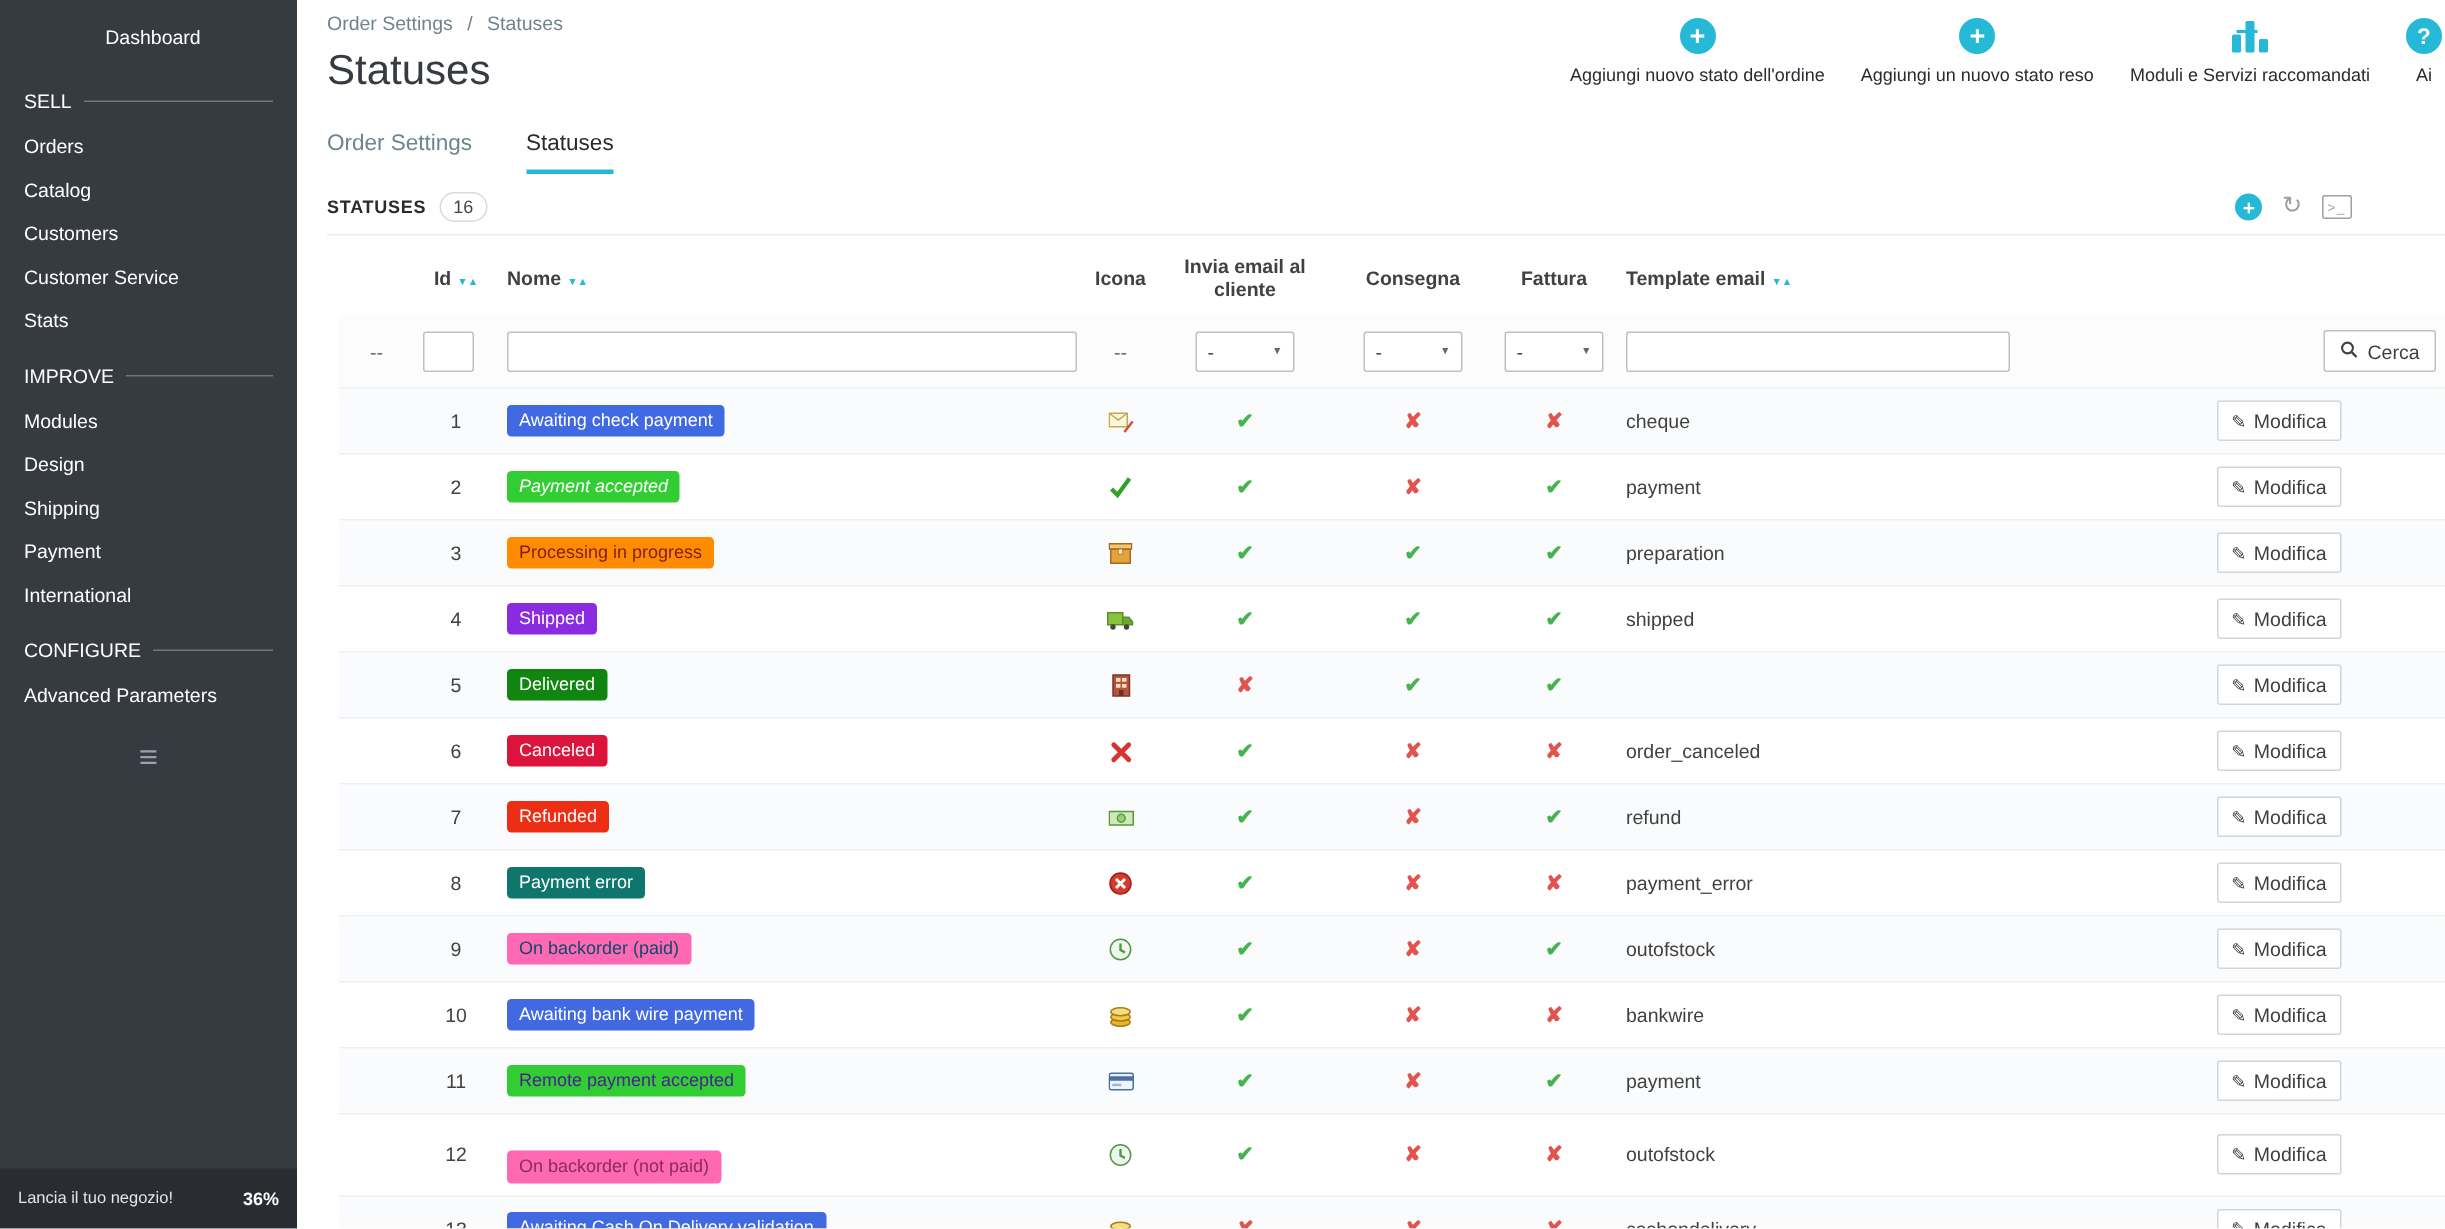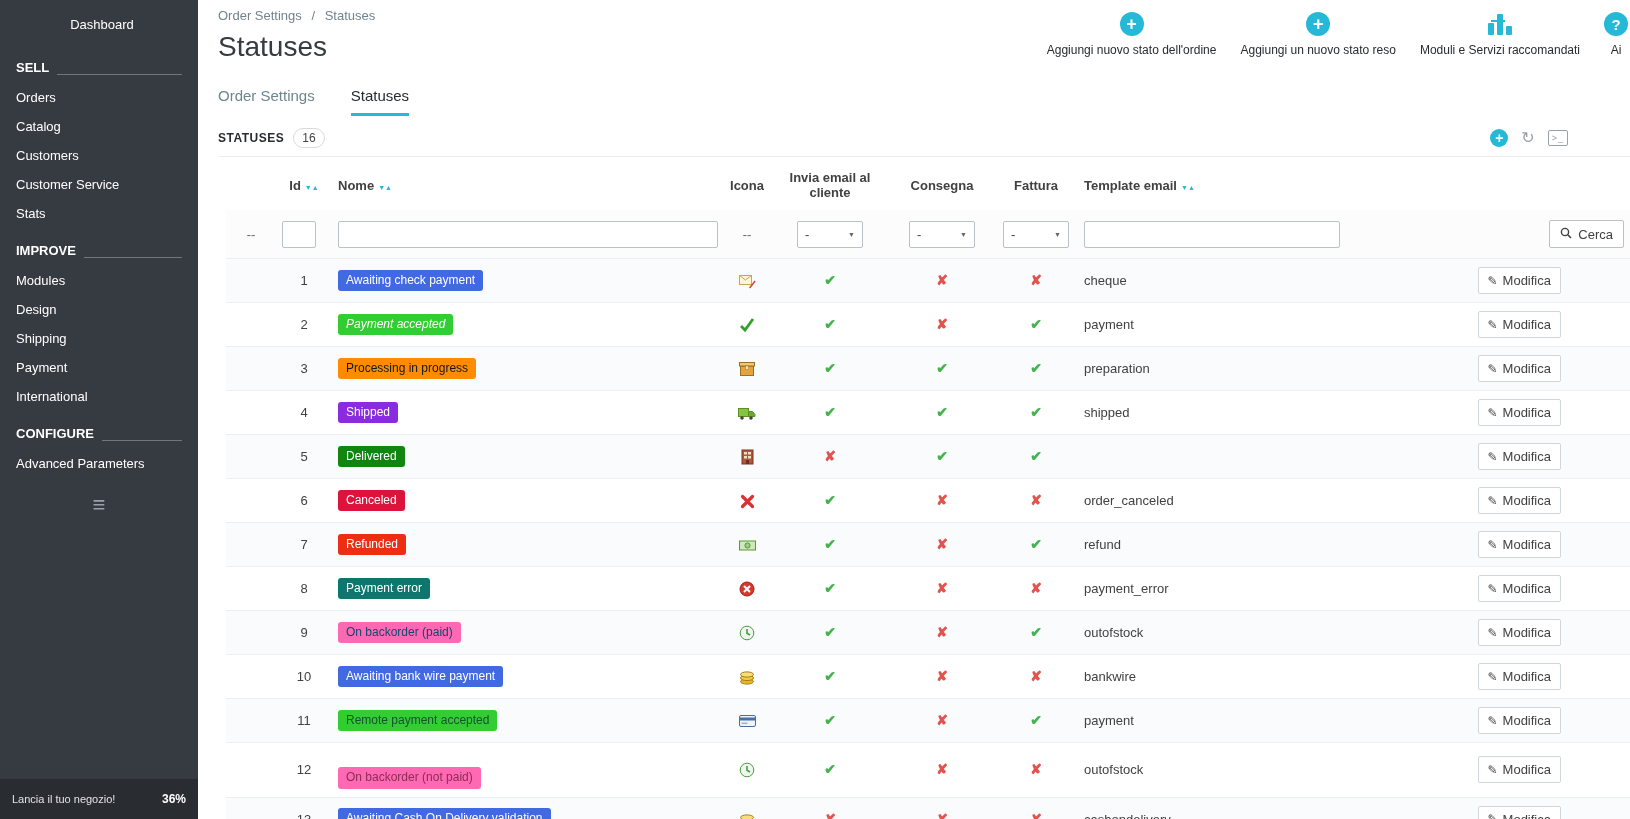--- a/index.html
+++ b/index.html
@@ -4,21 +4,21 @@
 <style>
   * { box-sizing: border-box; margin: 0; padding: 0; }
   html, body { width: 1630px; height: 819px; overflow: hidden; }
   body { font-family: "Liberation Sans", sans-serif; background: #fff; }
   .app { display: flex; width: 100%; height: 100%; }
 
   
   .sidebar { width: 198px; min-width: 198px; background: #363a41; position: relative; font-size: 13px; color: #e8eaed; }
   .side-item { padding: 7px 10px 7px 16px; cursor: pointer; color: #fff; white-space: nowrap; }
   .side-top { padding: 17px 10px 13px 16px; text-align: center; }
-  .side-heading { display: flex; align-items: flex-end; gap: 8px; padding: 15px 10px 8px 16px; font-weight: bold; color: #fff; }
+  .side-heading { display: flex; align-items: center; gap: 8px; padding: 15px 10px 8px 16px; font-weight: normal; color: #fff; }
   .side-heading::after { content: ""; flex: 1; height: 1px; background: #72757a; margin-right: 6px; }
   .side-item.active { background: #23262b; }
   .side-burger { text-align: center; color: #9aa0a8; font-size: 22px; padding: 16px 0; cursor: pointer; line-height: 1; }
   .side-footer { position: absolute; bottom: 0; left: 0; right: 0; background: #292c31; display: flex; justify-content: space-between; align-items: center; padding: 13px 12px; font-size: 11px; color: #e2e4e7; cursor: pointer; }
   .sf-pct { font-weight: bold; font-size: 12px; color: #fff; }
 
   
   .main { flex: 1; position: relative; overflow: hidden; background: #fff; }
   .breadcrumb { margin: 8px 0 0 20px; font-size: 13px; color: #72838c; }
   .crumb { cursor: pointer; }
@@ -243,21 +243,21 @@
             <td class="center"><span class="mark yes">✔</span></td>
             <td>payment</td>
             <td class="actions"><button class="btn-edit">
                 <span class="pencil">✎</span>
                 <span>Modifica</span>
               </button></td>
           </tr>
           <tr>
             <td class="center"></td>
             <td class="center">3</td>
-            <td><span class="badge" style="background: rgb(255, 140, 0); color: #0f172a;">Processing in progress</span></td>
+            <td><span class="badge" style="background: rgb(255, 140, 0); color: #7f1d1d;">Processing in progress</span></td>
             <td class="center"><span class="row-icon"><svg width="16" height="16" viewBox="0 0 16 16">
                   <rect x="1.5" y="5" width="13" height="9.5" fill="#e5a33d" stroke="#9c6f22"></rect>
                   <rect x="0.5" y="1.5" width="15" height="3.5" fill="#f3c66f" stroke="#9c6f22"></rect>
                   <rect x="6.5" y="5" width="3" height="3.5" fill="#f7e3b5" stroke="#9c6f22" stroke-width="0.5"></rect>
                 </svg></span></td>
             <td class="center"><span class="mark yes">✔</span></td>
             <td class="center"><span class="mark yes">✔</span></td>
             <td class="center"><span class="mark yes">✔</span></td>
             <td>preparation</td>
             <td class="actions"><button class="btn-edit">
@@ -386,21 +386,21 @@
             <td class="center"><span class="mark no">✘</span></td>
             <td>bankwire</td>
             <td class="actions"><button class="btn-edit">
                 <span class="pencil">✎</span>
                 <span>Modifica</span>
               </button></td>
           </tr>
           <tr>
             <td class="center"></td>
             <td class="center">11</td>
-            <td><span class="badge" style="background: rgb(50, 205, 50); color: #14532d;">Remote payment accepted</span></td>
+            <td><span class="badge" style="background: rgb(50, 205, 50); color: #4c1d95;">Remote payment accepted</span></td>
             <td class="center"><span class="row-icon"><svg width="17" height="14" viewBox="0 0 17 14">
                   <rect x="0.5" y="1.5" width="16" height="11" rx="1.5" fill="#eef4fb" stroke="#4a6fa5"></rect>
                   <rect x="0.5" y="3.5" width="16" height="3" fill="#4a6fa5"></rect>
                   <rect x="2.5" y="8.5" width="6" height="1.6" fill="#9db5d4"></rect>
                 </svg></span></td>
             <td class="center"><span class="mark yes">✔</span></td>
             <td class="center"><span class="mark no">✘</span></td>
             <td class="center"><span class="mark yes">✔</span></td>
             <td>payment</td>
             <td class="actions"><button class="btn-edit">

